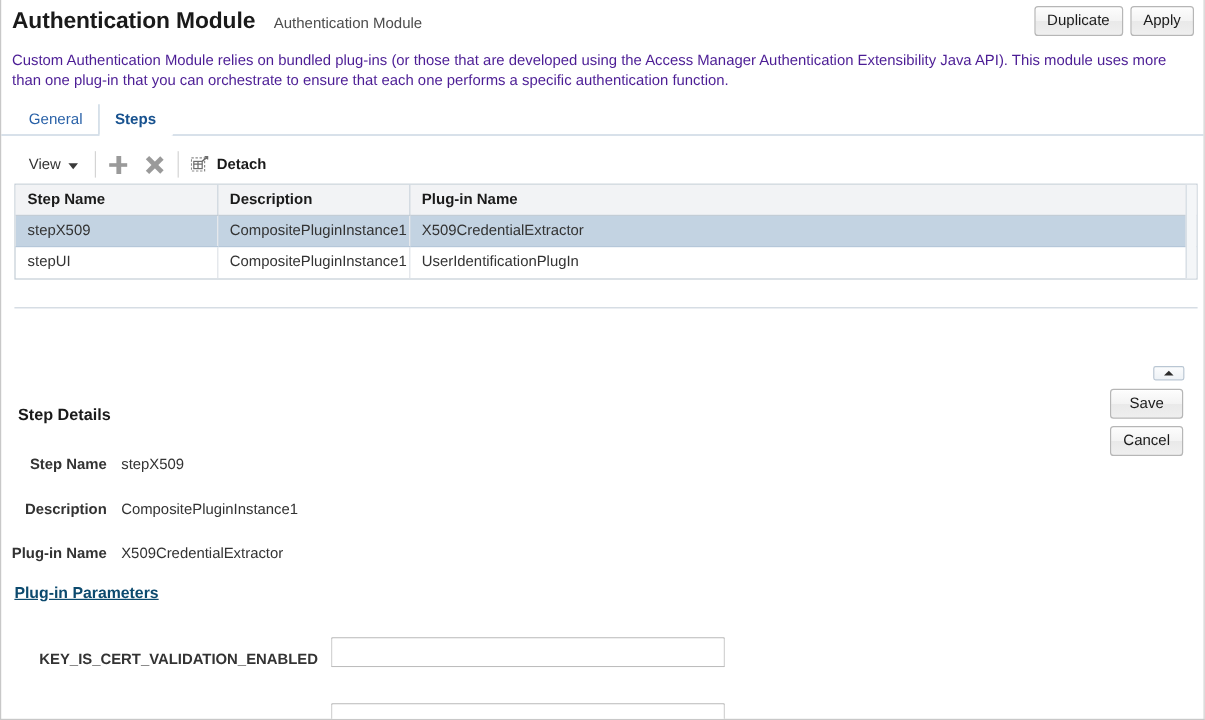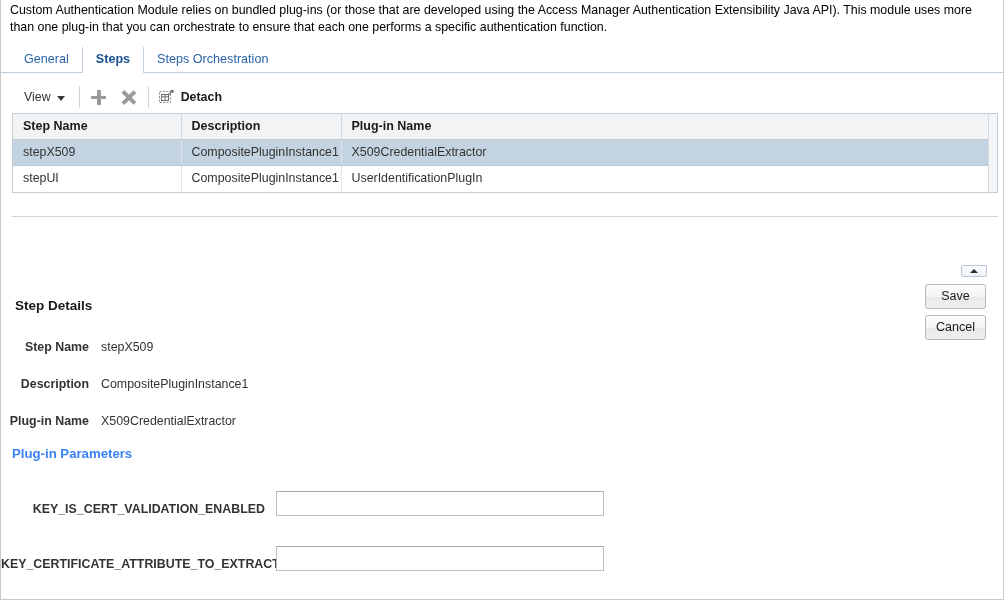--- a/index.html
+++ b/index.html
@@ -60,21 +60,21 @@
     line-height: 14px;
     cursor: pointer;
     white-space: nowrap;
     box-shadow: 0 1px 0 rgba(255,255,255,0.7) inset;
   }
 
   
   .description {
     font-size: 12.4px;
     line-height: 17px;
-    color: #000000;
+    color: #4c1d95;
     padding: 2px 14px 0 9px;
     width: 1000px;
   }
 
   
   .tabbar {
     position: relative;
     margin-top: 11px;
     height: 26px;
     padding-left: 9px;
@@ -302,22 +302,23 @@
   }
   .form-value {
     font-size: 12.4px;
     color: #333333;
     white-space: nowrap;
   }
 
   .params-title {
     font-size: 13.2px;
     font-weight: bold;
-    color: #3b82f6;
+    color: #0c4a6e;
     margin: -4px 0 18px 11px;
+    text-decoration: underline;
   }
 
   .param-row {
     display: flex;
     align-items: flex-end;
     margin-top: 30px;
   }
   .param-label {
     width: 275px;
     text-align: right;
@@ -339,29 +340,36 @@
     padding: 0 5px;
     border-radius: 1px;
     outline: none;
   }
 </style>
 </head>
 <body>
 
 <div id="page">
 
+  <div class="header-row">
+    <span class="page-title">Authentication Module</span>
+    <span class="page-subtitle">Authentication Module</span>
+    <div class="header-actions">
+      <button class="btn">Duplicate</button>
+      <button class="btn">Apply</button>
+    </div>
+  </div>
 
   <div class="description">Custom Authentication Module relies on bundled plug-ins (or those that are developed using the Access Manager Authentication Extensibility Java API). This module uses more than one plug-in that you can orchestrate to ensure that each one performs a specific authentication function.</div>
 
   <div class="tabbar">
     <div class="tab-underline"></div>
     <div class="tabs">
       <div class="tab">General</div>
       <div class="tab active">Steps</div>
-      <div class="tab">Steps Orchestration</div>
     </div>
   </div>
 
   <div class="toolbar">
     <div class="view-menu">
       <span>View</span>
       <span class="caret-down"></span>
     </div>
     <div class="tb-sep"></div>
     <div class="tb-icon-btn">

